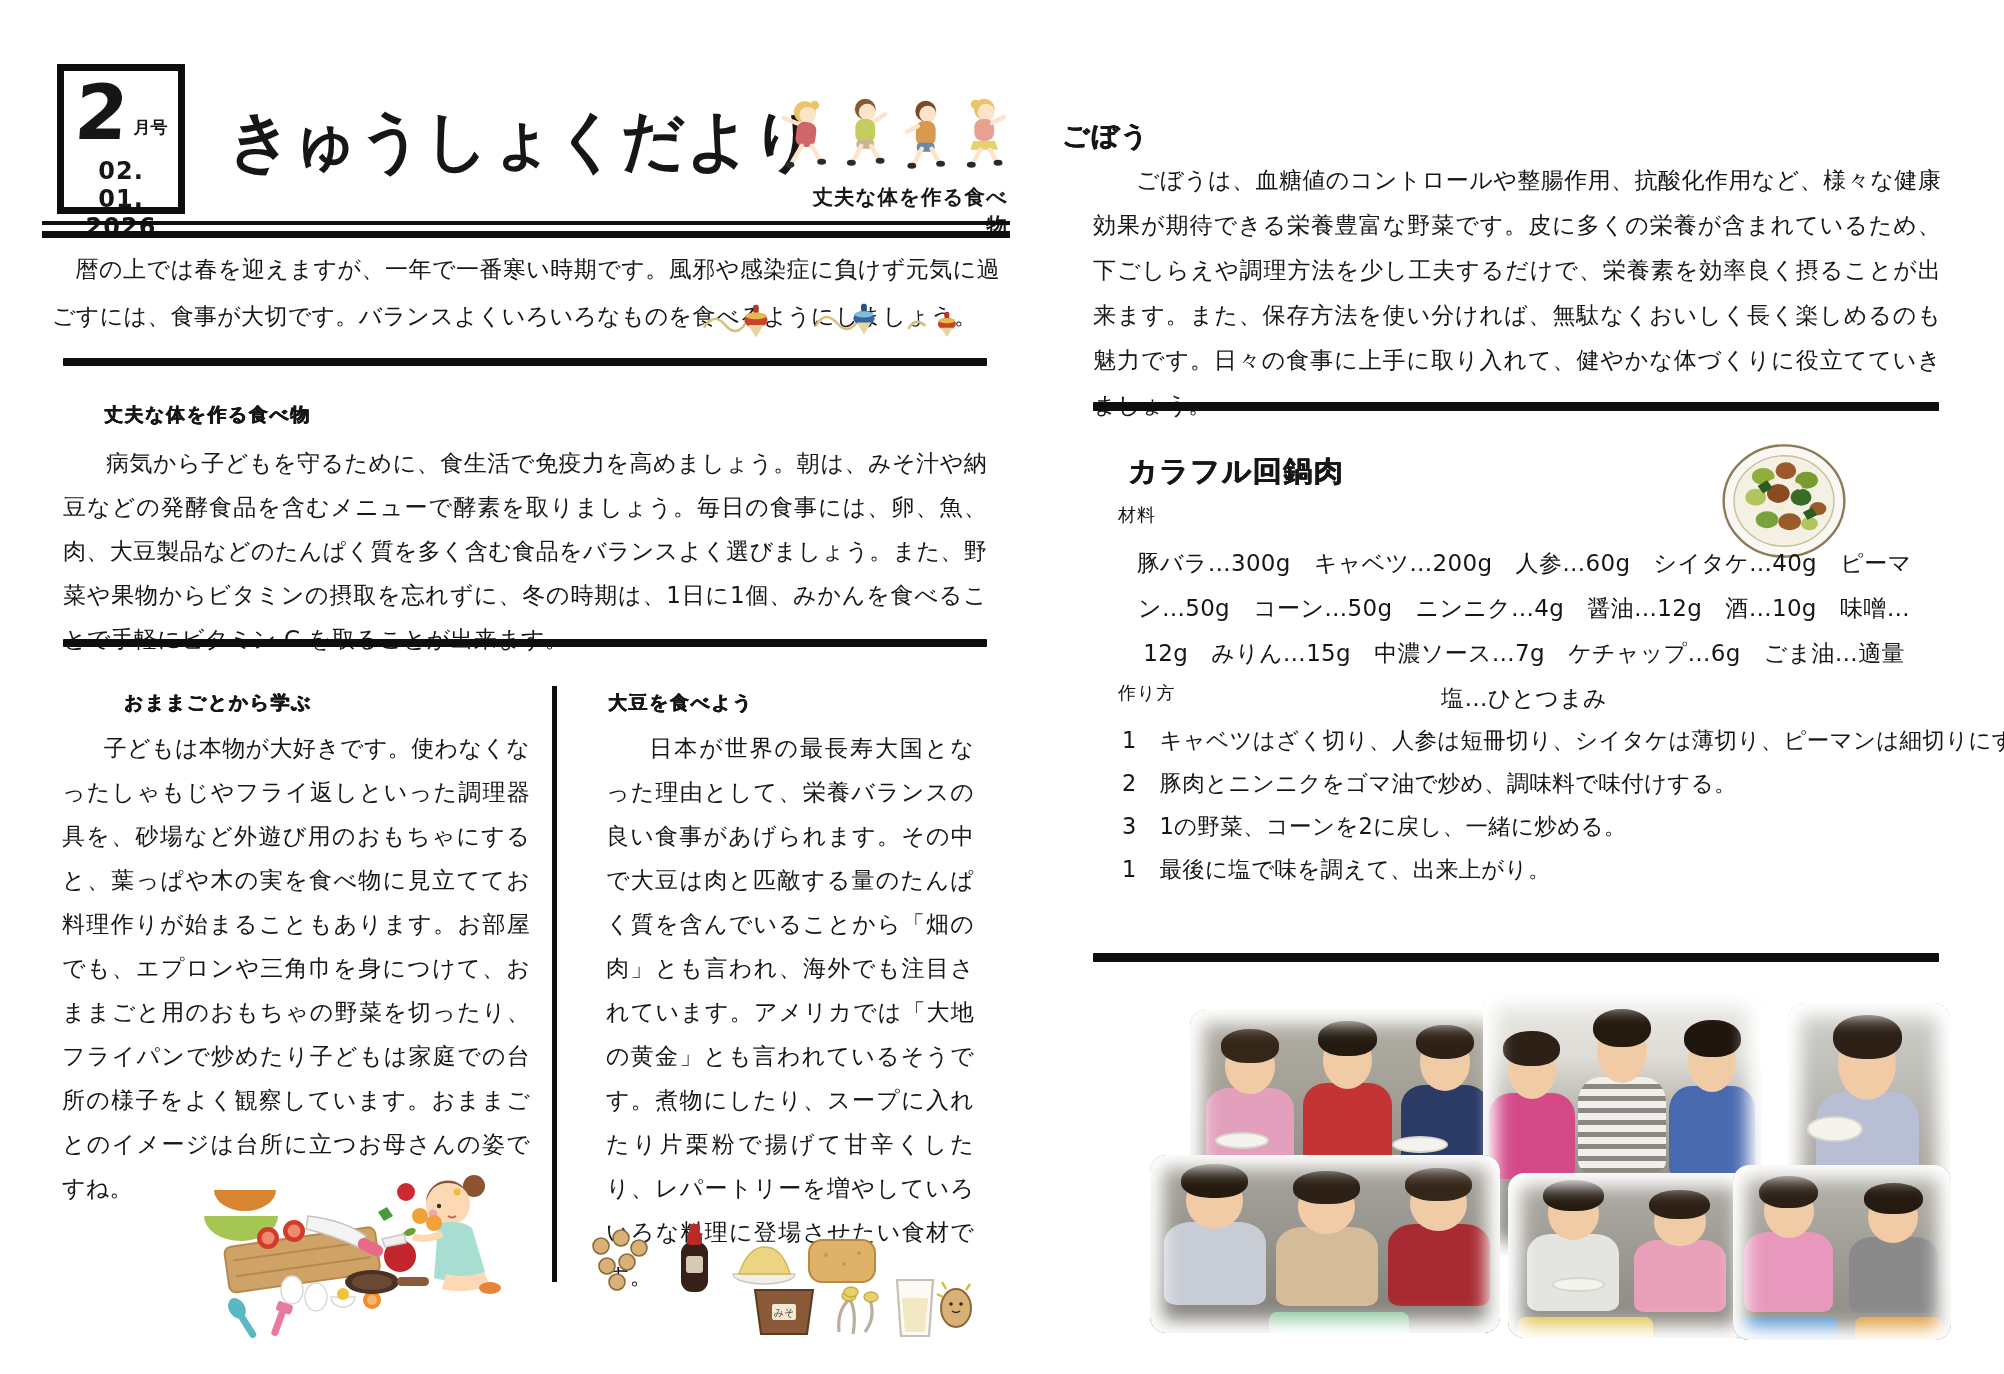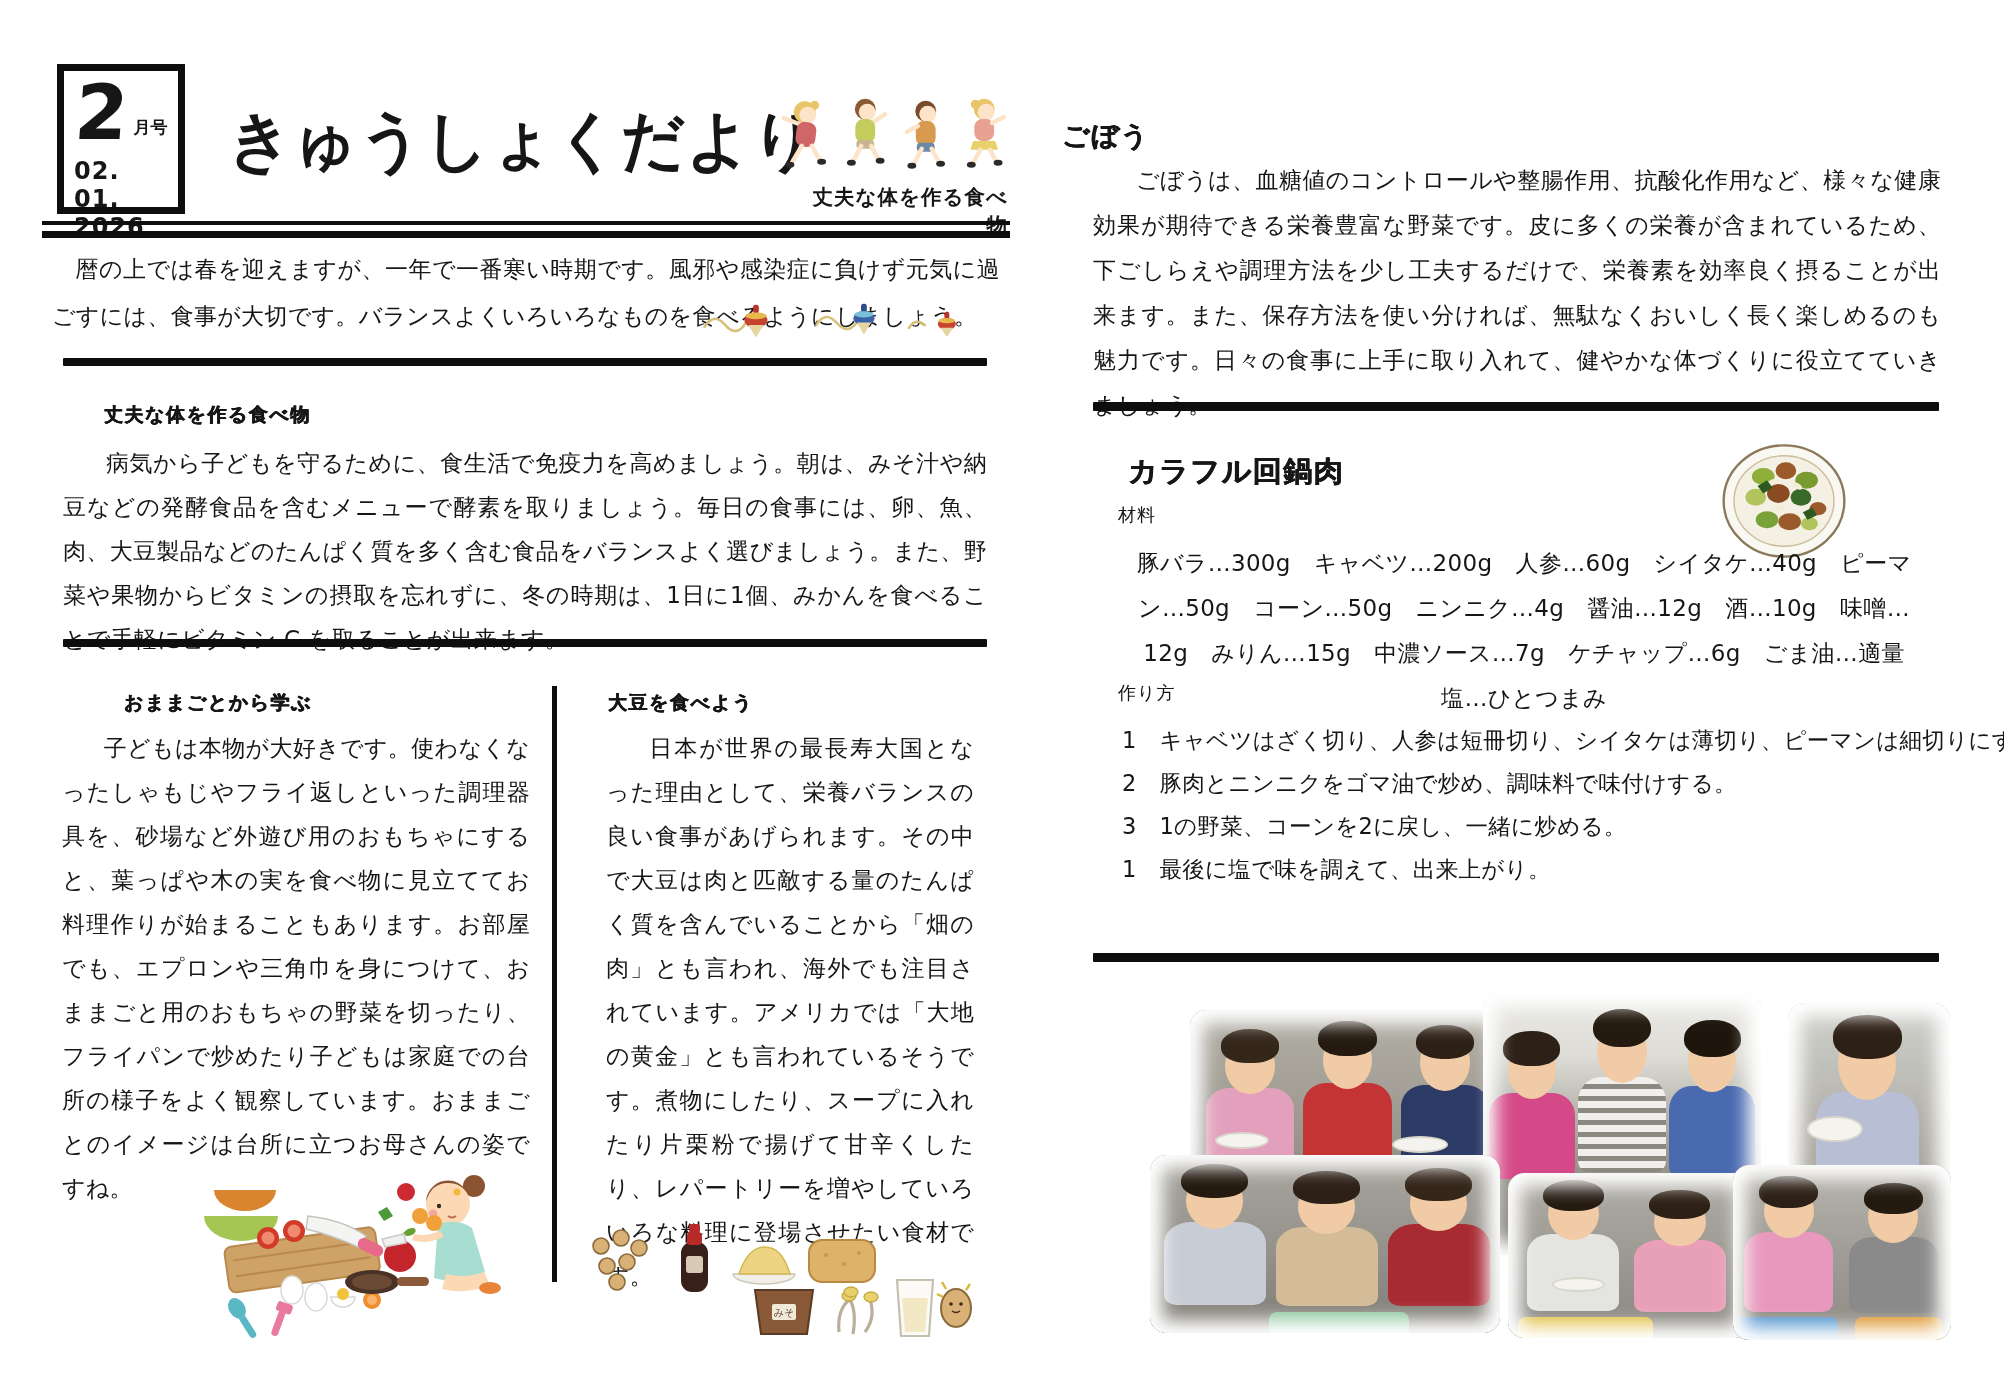--- a/index.html
+++ b/index.html
@@ -11,21 +11,21 @@
   .rule{position:absolute;background:#0e0e0e;border-radius:1px}
   .double-rule{position:absolute;height:17px;border-top:4px solid #0e0e0e;border-bottom:7px solid #0e0e0e}
   .vdivider{position:absolute;width:5px;background:#0e0e0e}
   
   .issue-box{position:absolute;border:7px solid #0e0e0e;background:#fff;
              display:flex;flex-direction:column;padding:6px 10px}
   .issue-top{display:flex;align-items:flex-end;justify-content:center;gap:6px;flex:1}
   .issue-number{font-size:76px;font-weight:900;line-height:0.95;transform:skewX(-4deg)}
   .issue-suffix{font-size:17px;font-weight:700;padding-bottom:10px}
   .issue-sep{height:3px;background:#0e0e0e;margin:2px 2px 6px 2px}
-  .issue-date{font-size:24px;font-weight:600;letter-spacing:1px}
+  .issue-date{font-size:24px;font-weight:600;text-align:center;letter-spacing:1px}
   .main-title{position:absolute;font-size:63px;font-weight:900;letter-spacing:1px;white-space:nowrap;
               transform:scaleY(1.04)}
   .subtitle{position:absolute;font-size:20.5px;font-weight:600;letter-spacing:1px;text-align:right}
   
   .para{position:absolute;font-size:23px;line-height:45px;text-align:justify;text-indent:0.85em;letter-spacing:0.3px}
   .para.noindent{text-indent:0}
   .h-section{position:absolute;font-size:19px;font-weight:900;letter-spacing:1.5px;white-space:nowrap;
              text-shadow:0.6px 0 #161616,-0.3px 0 #161616}
   .col-para{position:absolute;font-size:23px;line-height:44px;text-align:justify;text-indent:0.8em;letter-spacing:0.2px}
   .label{position:absolute;font-size:18px;letter-spacing:1px}

